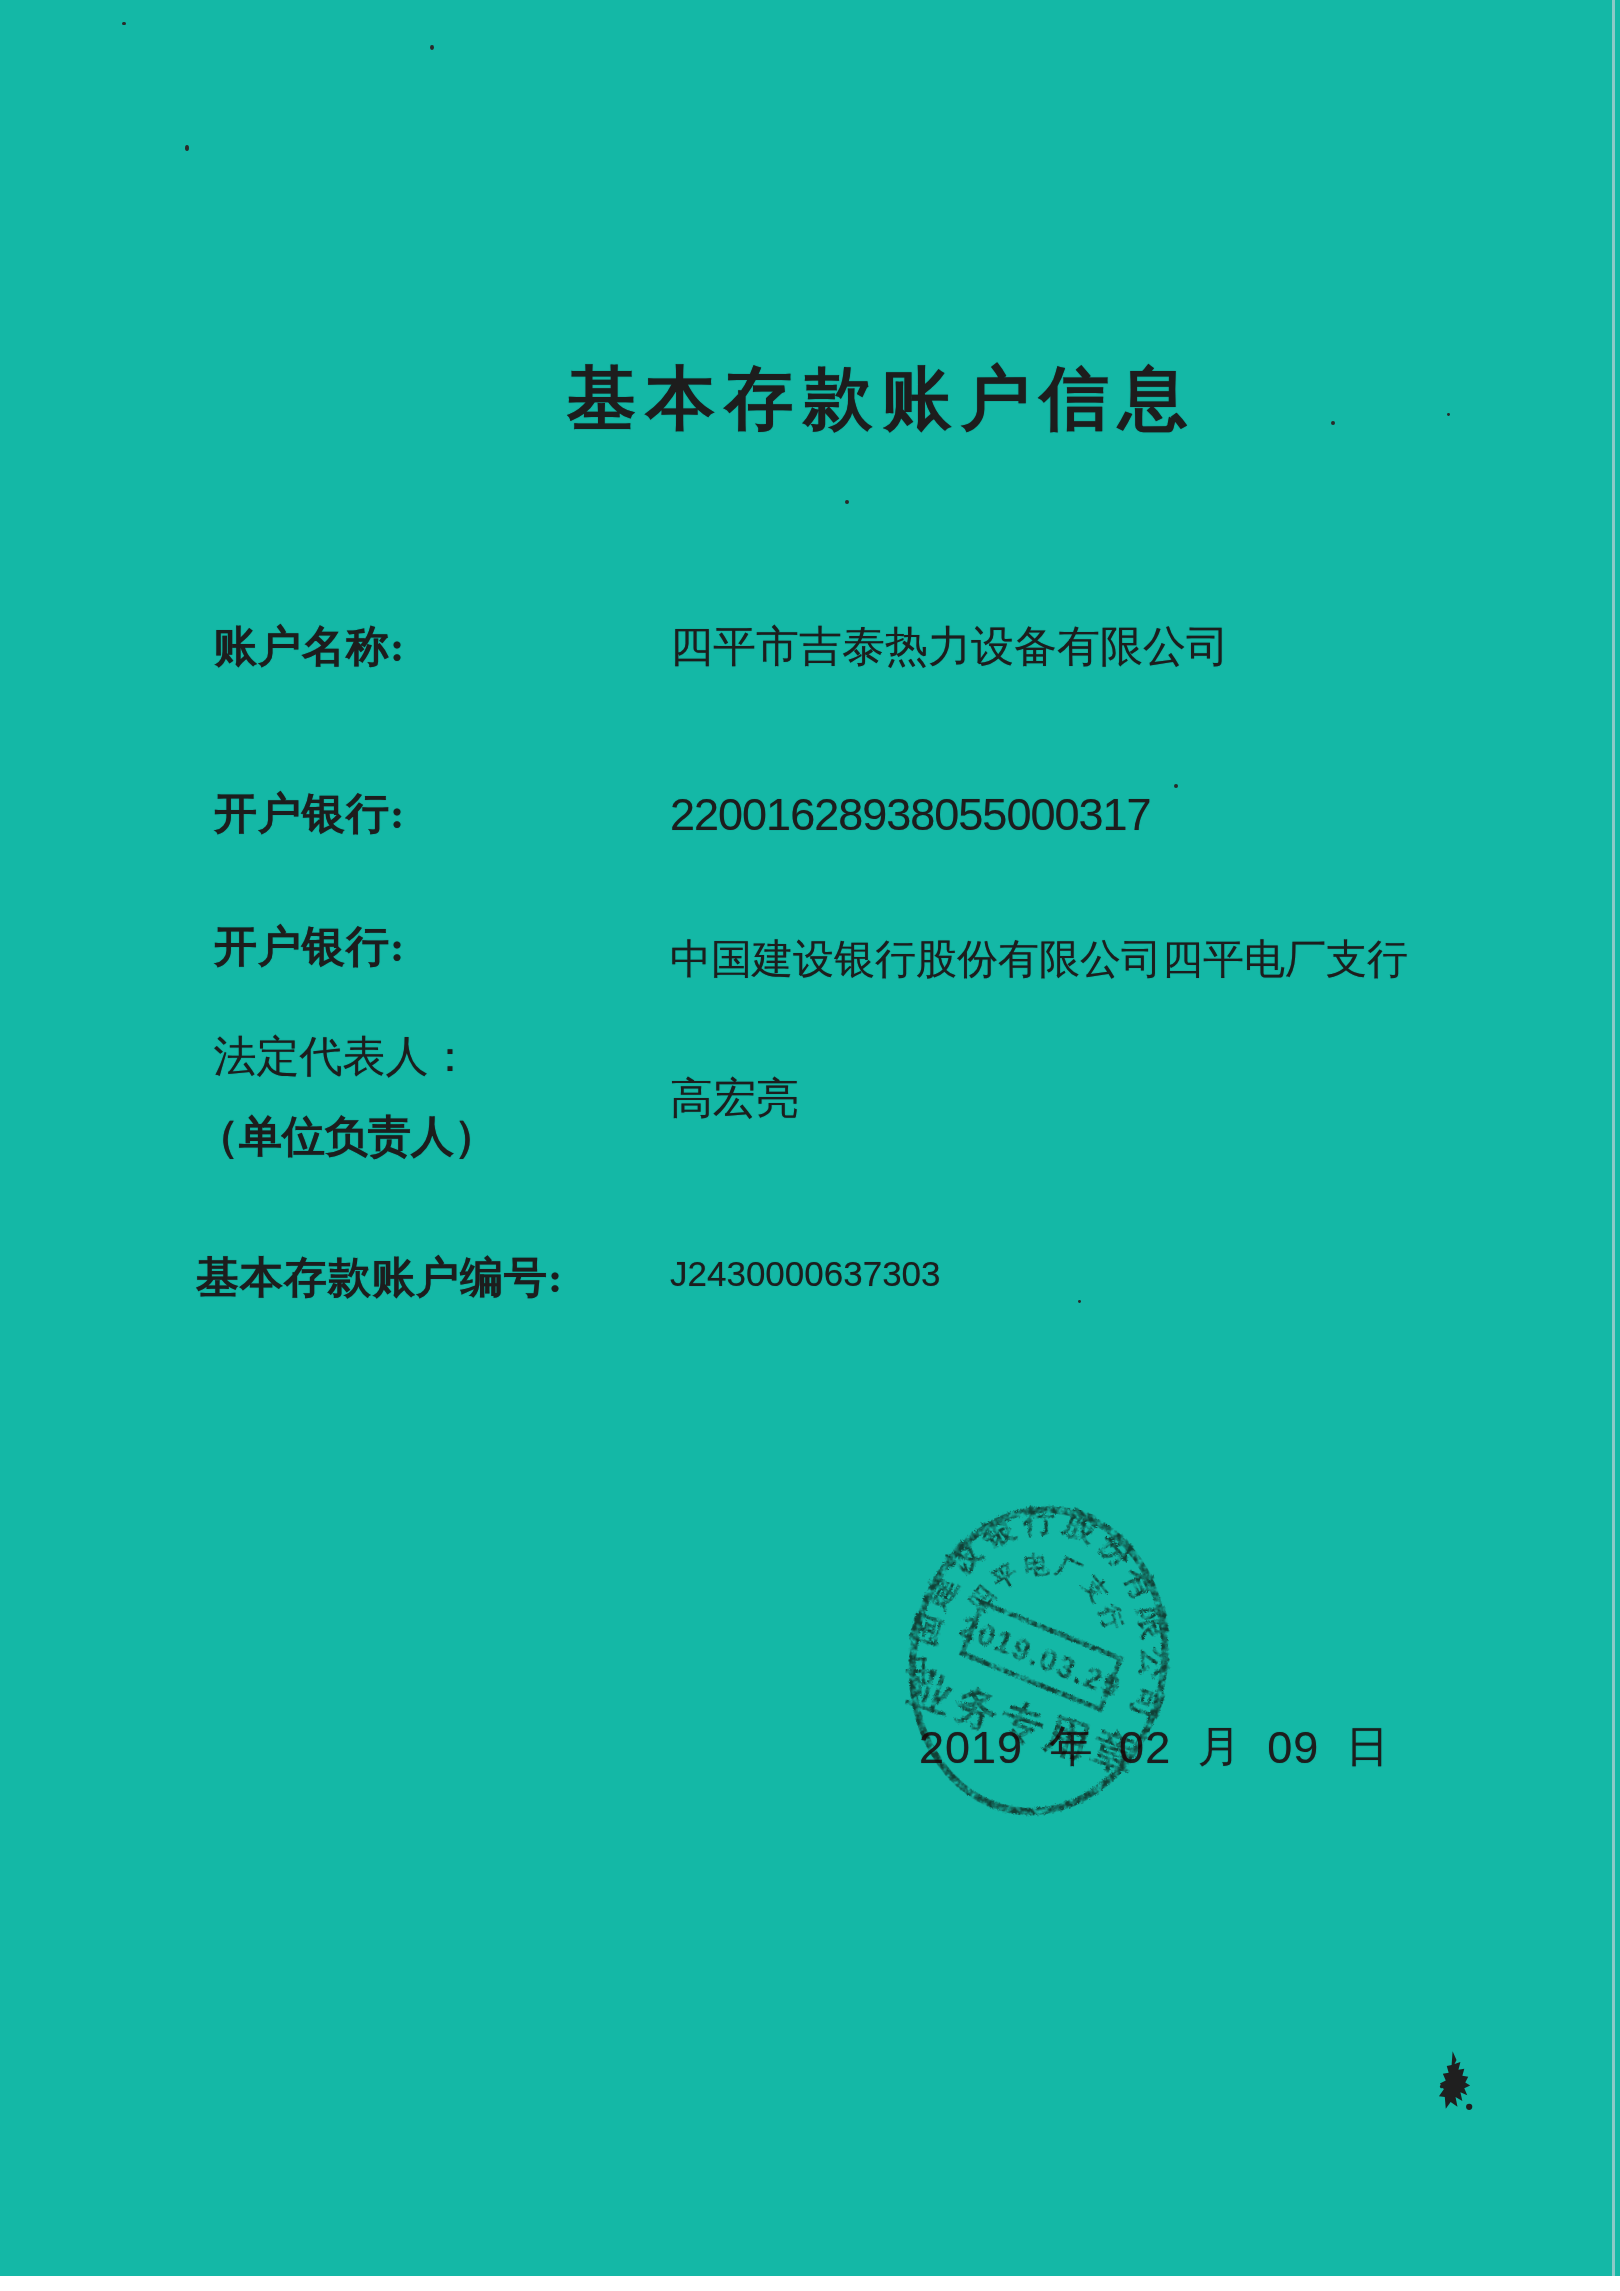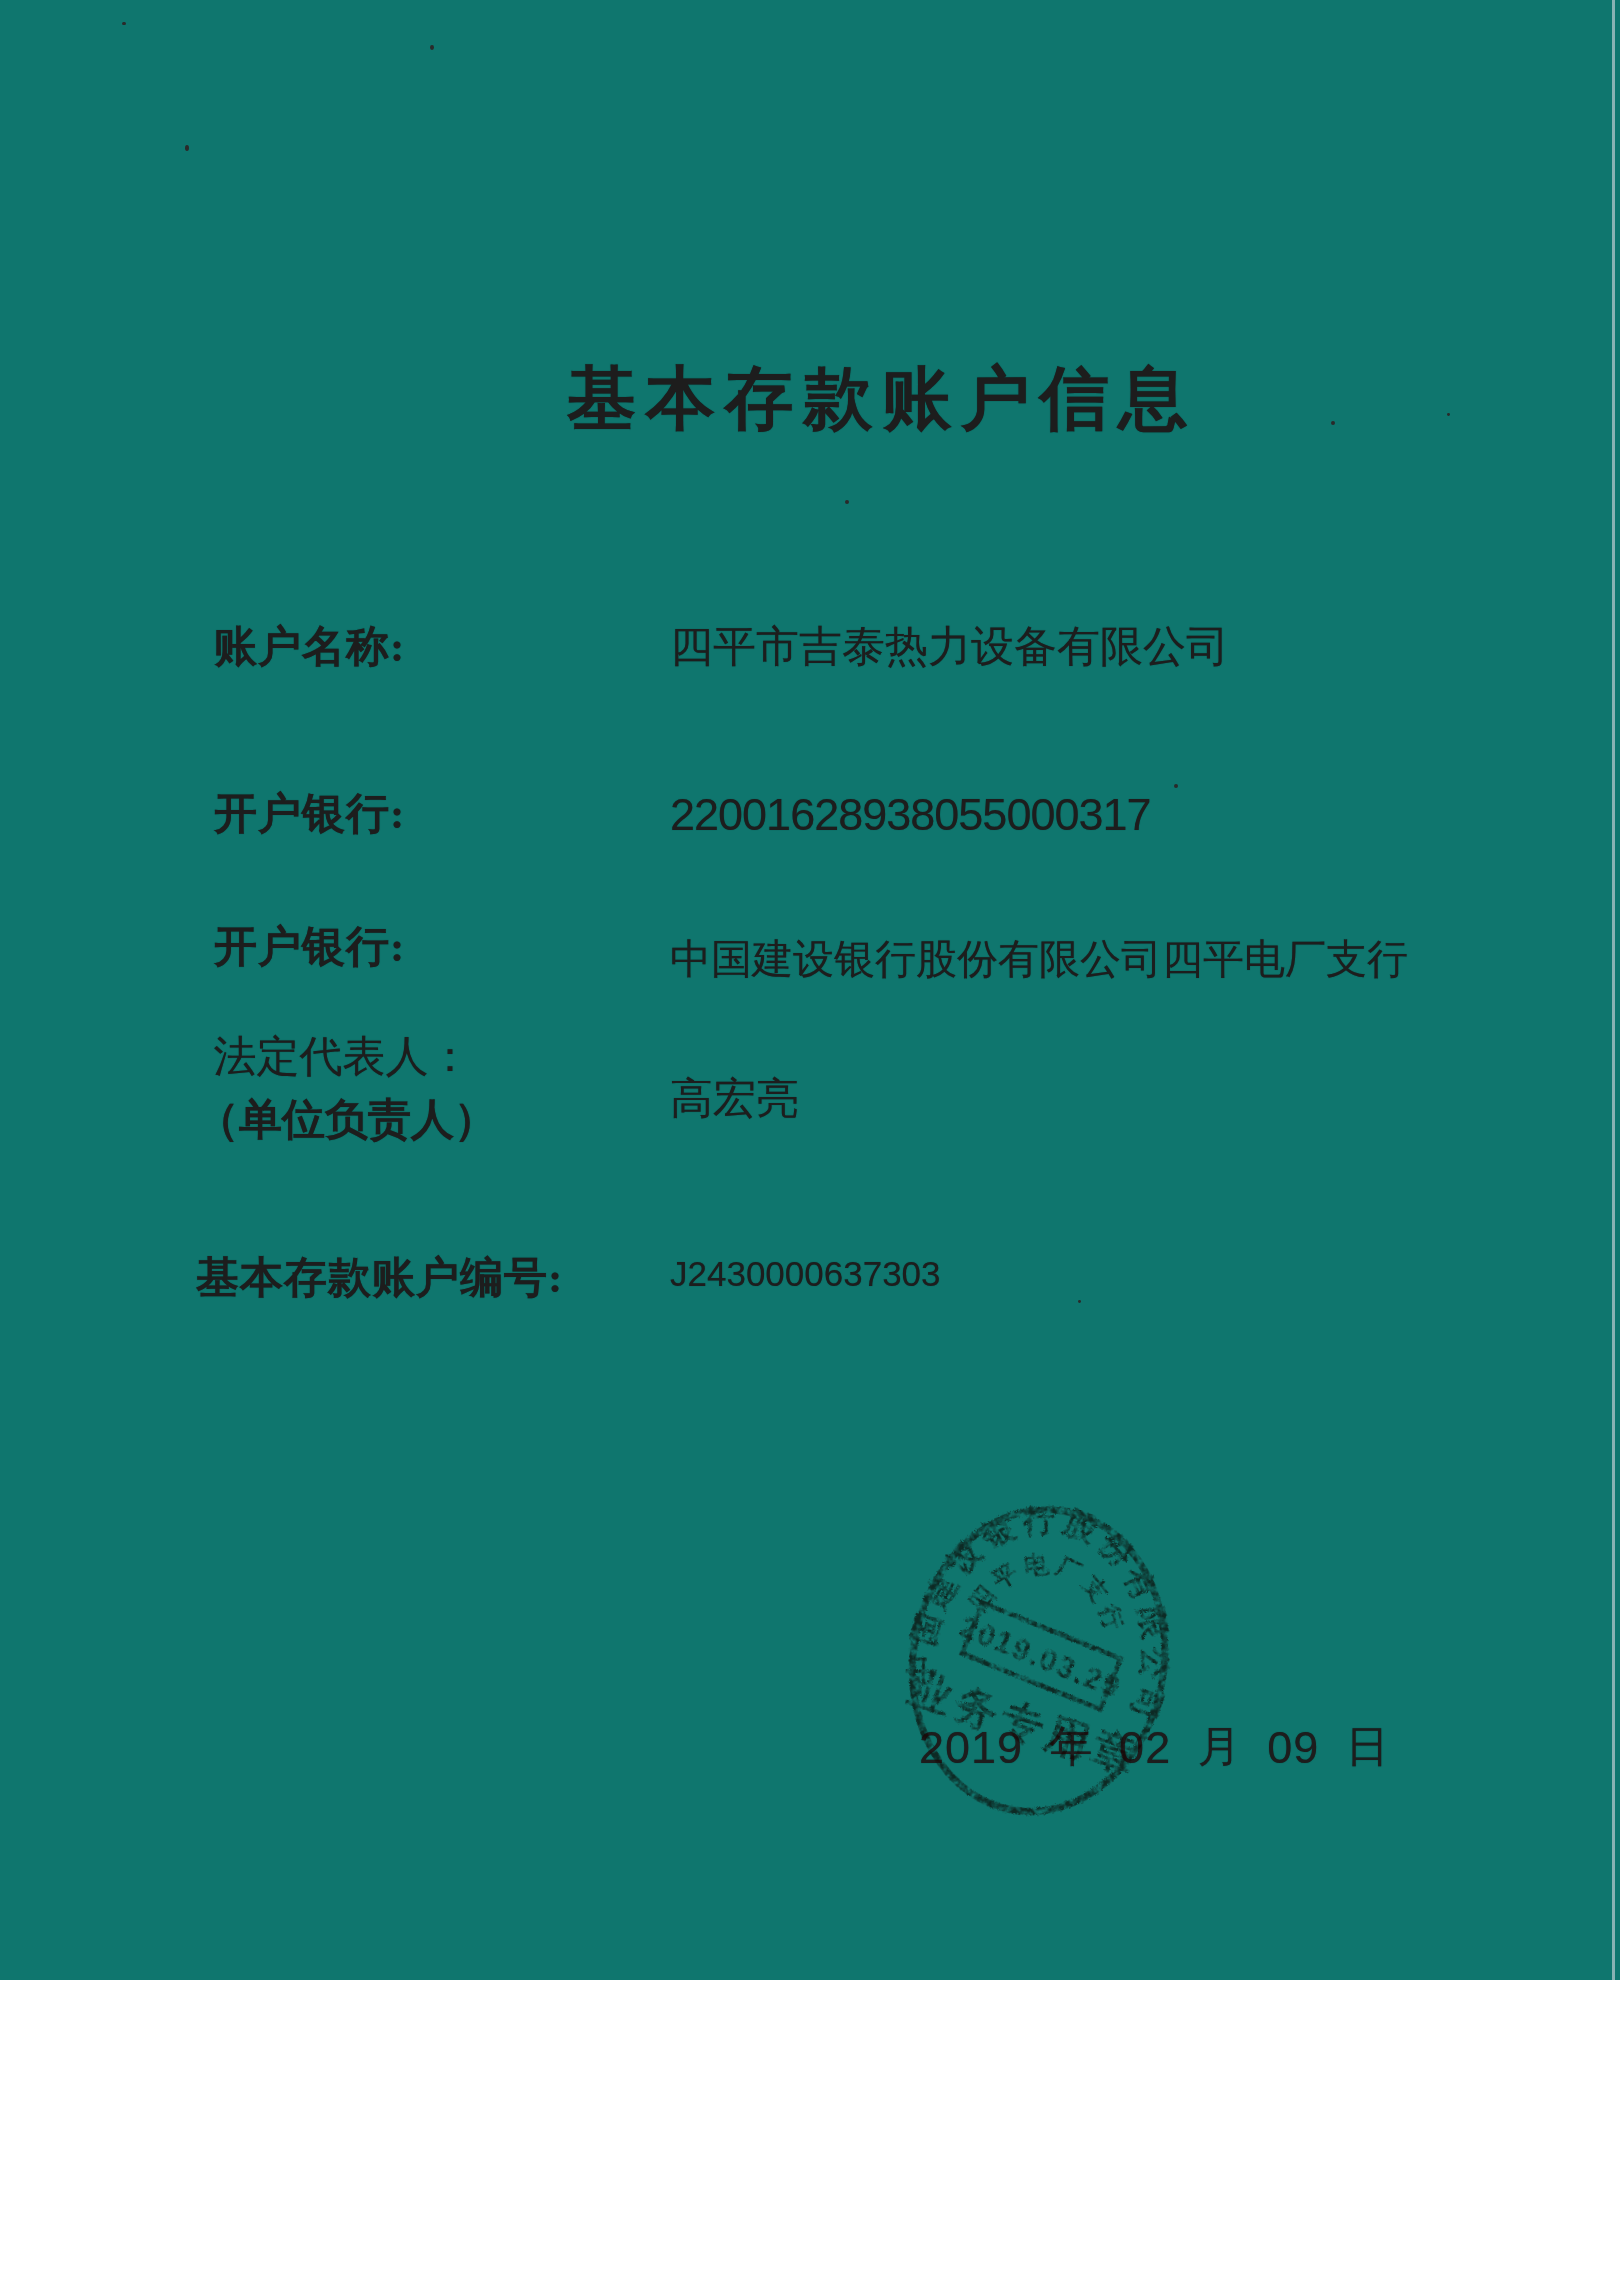--- a/index.html
+++ b/index.html
@@ -1,20 +1,20 @@
 <!DOCTYPE html>
 <html style="--stamp-color: #cf463f;"><head>
 <meta charset="utf-8">
 <style>
   :root { --stamp-color:#cf463f; --ink:#1d1d1d; }
   * { margin:0; padding:0; box-sizing:border-box; }
   html,body { background:#ffffff; }
   .page {
-    position:relative; width:1620px; height:1980px;
-    background:#0f766e; overflow:hidden;
+    position:relative; width:1620px; height:2276px;
+    background:#14b8a6; overflow:hidden;
     font-family:"Liberation Serif","DejaVu Serif",serif;
     color:var(--ink);
   }
   .doc-title {
     position:absolute; left:567px; top:365px;
     font-size:69px; font-weight:700; letter-spacing:9.8px;
     line-height:1; white-space:nowrap;
     text-shadow:0 0 1px rgba(0,0,0,.55);
   }
   .row { position:absolute; left:0; width:100%; height:59px; }
@@ -38,21 +38,21 @@
   .row-2 .val { font-size:41px;margin-top:14px; }
   .num { font-family:Liberation Sans, sans-serif; font-size:45px; letter-spacing:-1px; }
   .row-4 .lbl { left:196px; }
   .row-4 .num { font-size:35px; letter-spacing:0; }
   .lbl-2line { position:absolute; left:196px; top:0; }
   .lbl-2line .l1 {
     display:block; padding-left:17.6px; font-size:43px; font-weight:400;
     line-height:1; white-space:nowrap; text-shadow:0 0 1px rgba(0,0,0,.45);
   }
   .lbl-2line .l2 {
-    display:block; margin-top:20px; font-size:43px; font-weight:700;
+    display:block; margin-top:37px; font-size:43px; font-weight:700;
     line-height:1; white-space:nowrap; letter-spacing:0;
     text-shadow:0 0 1px rgba(0,0,0,.45);
   }
   .row-3 .val { top:42px; }
 
   .date-line {
     position:absolute; left:919px; top:1725px; z-index:2;
     display:flex; align-items:flex-start; gap:26.5px;
     font-size:43px; line-height:1; white-space:nowrap;
     text-shadow:0 0 1px rgba(0,0,0,.5);

